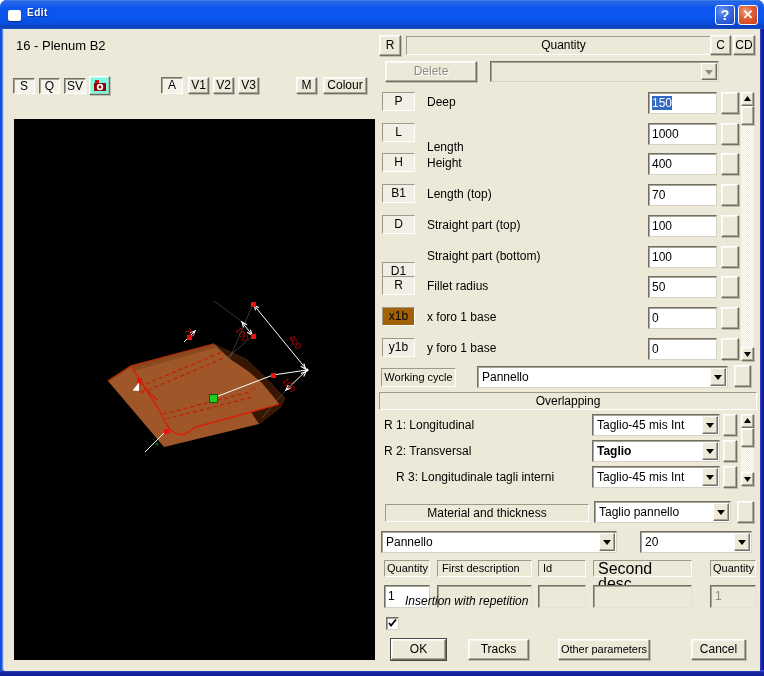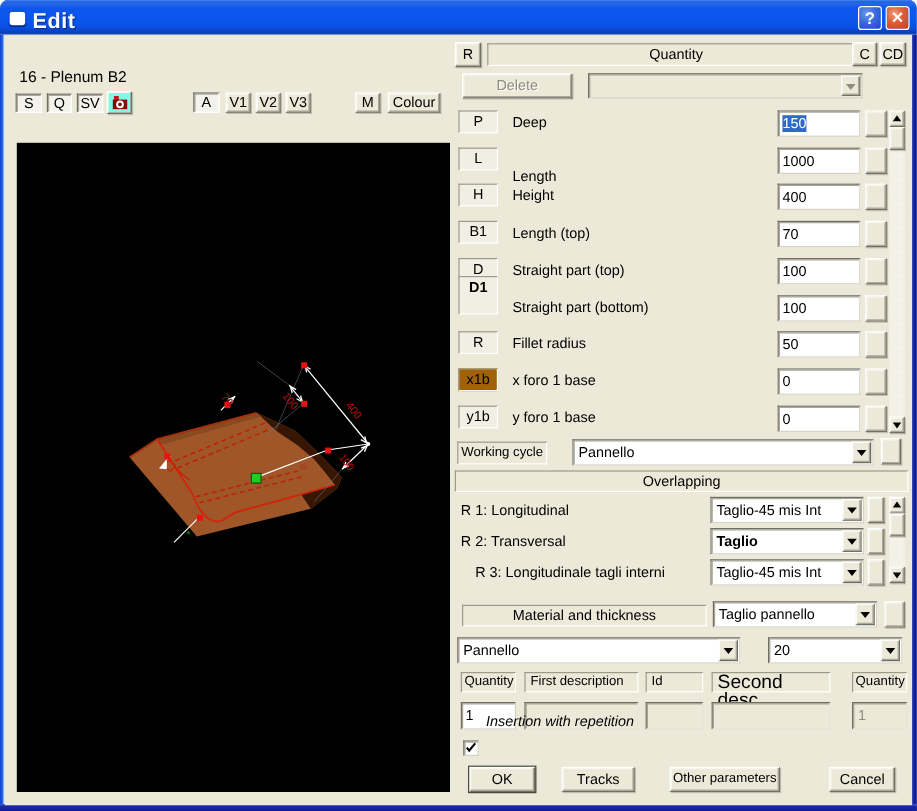--- a/index.html
+++ b/index.html
@@ -3,21 +3,21 @@
 <meta charset="utf-8">
 <style>
 * { margin:0; padding:0; box-sizing:border-box; }
 html,body { width:764px; height:676px; background:#fff; font-family:"Liberation Sans", sans-serif; overflow:hidden; }
 #win { position:absolute; left:0; top:0; width:764px; height:676px; background:#ECE9D8; border-radius:8px 8px 0 0; }
 #titlebar { position:absolute; left:0; top:0; width:764px; height:29px; border-radius:7px 7px 0 0;
   background:linear-gradient(to bottom,#1a48c4 0%,#2f6ce6 5%,#0d55ec 25%,#0b57f0 55%,#0a4fe0 80%,#0a3eb8 94%,#2059c8 100%);
   box-shadow: inset 0 1px 0 #3e7cec, inset 0 2px 0 #1d60e0;
 }
 #appicon { position:absolute; left:8px; top:10px; width:13px; height:11px; background:#fff; border-radius:2px; box-shadow:0 1px 1px rgba(0,0,40,.5); }
-#wtitle { position:absolute; left:27px; top:7px; color:#fff; font-size:18px; font-weight:bold; text-shadow:1px 1px 1px #0a2a80; letter-spacing:.5px;text-align:center; }
+#wtitle { position:absolute; left:27px; top:7px; color:#fff; font-size:10px; font-weight:bold; text-shadow:1px 1px 1px #0a2a80; letter-spacing:.5px;text-align:center; }
 .caption-btn { position:absolute; top:5px; width:20px; height:20px; border-radius:3px; border:1px solid #fff; color:#fff; font-weight:bold; text-align:center; }
 #helpbtn { left:715px; background:radial-gradient(circle at 35% 30%, #6a9af0 0%, #3c6ee0 40%, #1c44c8 100%); font-size:14px; line-height:18px; }
 #closebtn { left:738px; background:radial-gradient(circle at 35% 30%, #f0a080 0%, #e06038 40%, #c83d18 100%); font-size:13px; line-height:18px; }
 
 .frame { position:absolute; }
 #frL { left:0; top:29px; width:4px; height:647px; background:linear-gradient(to right,#0c3fd0 0%,#2a66e8 55%,#9fc4f4 78%,#eaf5fe 100%); }
 #frR { left:759px; top:29px; width:5px; height:647px; background:linear-gradient(to right,#bde4ec 0%,#2b3cb4 30%,#131f9c 60%,#0e1890 100%); }
 #frB { left:0; top:670px; width:764px; height:6px; background:linear-gradient(to bottom,#4462cc 0%,#1a28a8 35%,#111c98 100%); }
 #client { position:absolute; left:4px; top:29px; width:756px; height:642px; background:#ECE9D8; }
 .lbl { position:absolute; font-size:12px; color:#000; white-space:nowrap; }
@@ -44,21 +44,21 @@
       <div id="appicon"></div>
       <div id="wtitle">Edit</div>
     <div class="caption-btn" id="helpbtn">?</div>
     <div class="caption-btn" id="closebtn">✕</div>
   </div>
   <div class="frame" id="frL"></div>
     <div class="frame" id="frR"></div>
     <div class="frame" id="frB"></div>
   <div id="client"></div>
 
-  <div class="lbl" style="left:16px;top:56px;font-size:13px;">16 - Plenum B2</div>
+  <div class="lbl" style="left:16px;top:38px;font-size:13px;">16 - Plenum B2</div>
 
   <div class="sunk" style="left:13px;top:78px;width:22px;height:16px;line-height:14px;">S</div>
   <div class="sunk" style="left:39px;top:78px;width:21px;height:16px;line-height:14px;">Q</div>
   <div class="sunk" style="left:64px;top:78px;width:22px;height:16px;line-height:14px;">SV</div>
   <div class="btn" style="left:89px;top:76px;width:21px;height:19px;">
     <svg width="19" height="17" style="position:absolute;left:0;top:0;">
       <rect x="0.5" y="0.5" width="18" height="16" fill="#7dfce4"></rect>
       <rect x="5" y="3" width="4" height="5" fill="#c81414"></rect>
       <rect x="4" y="6" width="12" height="8" fill="#8c0404"></rect>
       <circle cx="10" cy="10" r="3.2" fill="#fff"></circle>
@@ -170,21 +170,21 @@
   <div class="txt" style="left:648px;top:153px;width:69px;height:22px;">400</div>
   <div class="btn" style="left:721px;top:153px;width:18px;height:22px;"></div>
   <div class="hdr" style="left:382px;top:184px;width:33px;height:19px;line-height:17px;background:#F1EFE4;">B1</div>
   <div class="lbl" style="left:427px;top:187px;">Length (top)</div>
   <div class="txt" style="left:648px;top:184px;width:69px;height:22px;">70</div>
   <div class="btn" style="left:721px;top:184px;width:18px;height:22px;"></div>
   <div class="hdr" style="left:382px;top:215px;width:33px;height:19px;line-height:17px;background:#F1EFE4;">D</div>
   <div class="lbl" style="left:427px;top:218px;">Straight part (top)</div>
   <div class="txt" style="left:648px;top:215px;width:69px;height:22px;">100</div>
   <div class="btn" style="left:721px;top:215px;width:18px;height:22px;"></div>
-  <div class="hdr" style="left:382px;top:230px;width:33px;height:32px;line-height:17px;background:#F1EFE4;font-weight:bold;">D1</div>
+  <div class="hdr" style="left:382px;top:262px;width:33px;height:19px;line-height:17px;background:#F1EFE4;">D1</div>
   <div class="lbl" style="left:427px;top:249px;">Straight part (bottom)</div>
   <div class="txt" style="left:648px;top:246px;width:69px;height:22px;">100</div>
   <div class="btn" style="left:721px;top:246px;width:18px;height:22px;"></div>
   <div class="hdr" style="left:382px;top:276px;width:33px;height:19px;line-height:17px;background:#F1EFE4;">R</div>
   <div class="lbl" style="left:427px;top:279px;">Fillet radius</div>
   <div class="txt" style="left:648px;top:276px;width:69px;height:22px;">50</div>
   <div class="btn" style="left:721px;top:276px;width:18px;height:22px;"></div>
   <div class="hdr" style="left:382px;top:307px;width:33px;height:19px;line-height:17px;background:#a16207;">x1b</div>
   <div class="lbl" style="left:427px;top:310px;">x foro 1 base</div>
   <div class="txt" style="left:648px;top:307px;width:69px;height:22px;">0</div>

